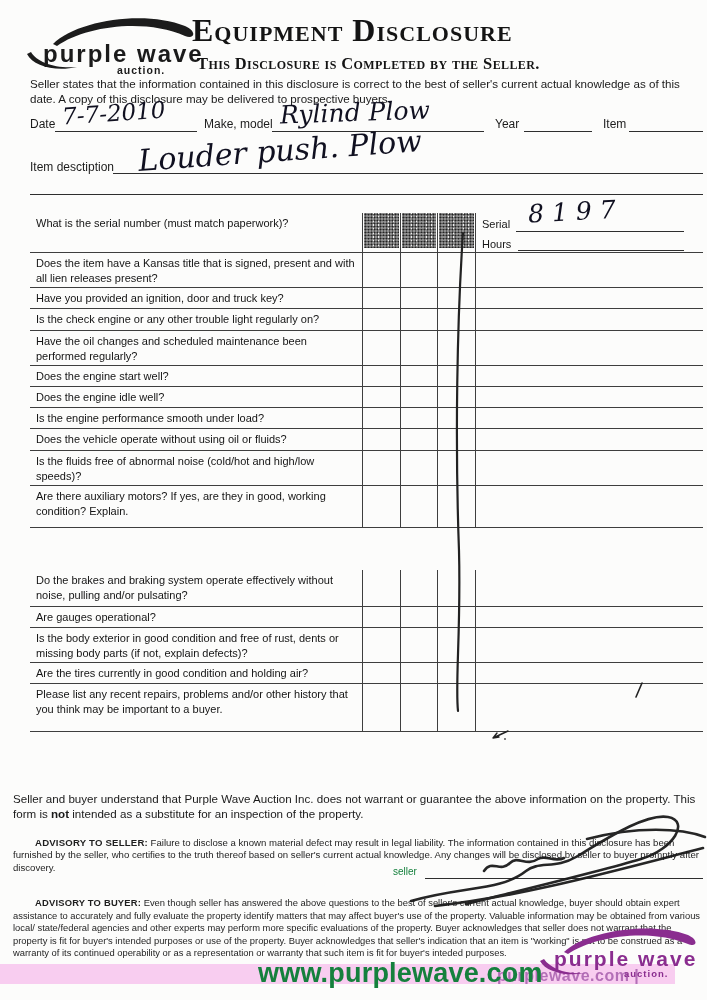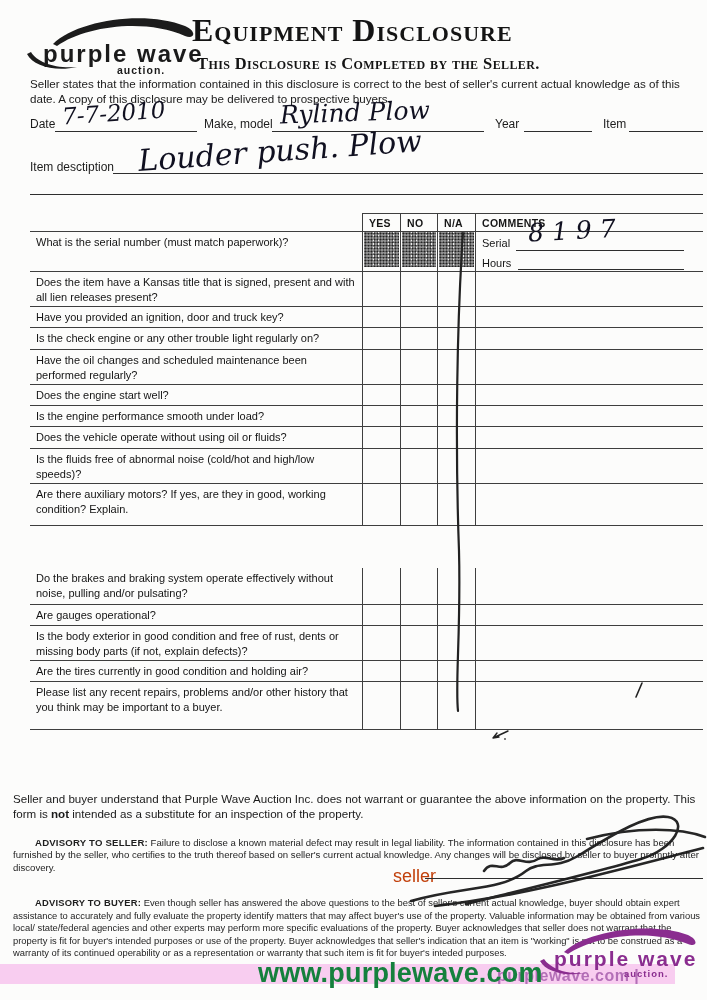--- a/index.html
+++ b/index.html
@@ -37,21 +37,21 @@
         background-image: radial-gradient(#232323 0.9px, transparent 1.1px), radial-gradient(#ededed 0.8px, transparent 1px);
         background-size:3px 3px, 5px 4px; background-position:0 0, 2px 2px; }
   .serial-comments { font-size:11px; }
   .serial-comments .uline { position:absolute; }
 
   
   .understand { font-size:11.6px; line-height:1.32; color:#1a1a1a; }
   .advisory { font-size:9.6px; line-height:1.3; color:#1e1e1e; }
   .advisory b { letter-spacing:.2px;margin-left:22px; }
   .advisory-buyer { font-size:9.4px; line-height:1.34; }
-  .seller-label { font-size:18px; color:#c2410c; }
+  .seller-label { font-size:10px; color:#15803d; }
   .band { background:#f8cdf0; }
   .wm-url { font-weight:bold; font-size:27px; letter-spacing:.2px; color:#15803d; }
   .wm-url-faint { font-weight:bold; font-size:16px; color:#a85fae; opacity:.85; letter-spacing:.5px; }
   .plogo-text { font-weight:bold; letter-spacing:2px; font-size:21px; }
   .plogo-sub { font-weight:bold; font-size:9.5px; letter-spacing:1px; }
   svg { display:block; }
 </style>
 </head>
 <body>
 
@@ -83,27 +83,20 @@
 
   <span class="abs flabel" style="left:603px; top:117px;">Item</span>
   <div class="abs uline" style="left:629px; top:131px; width:74px;"></div>
 
   <span class="abs flabel" style="left:30px; top:160px;">Item desctiption</span>
   <div class="abs uline" style="left:113px; top:173px; width:590px;"></div>
   <div class="abs hand" style="left:138px; top:133px; font-size:30px; transform:rotate(-4deg);">Louder push. Plow</div>
   <div class="abs uline" style="left:30px; top:194px; width:673px;"></div>
 
   <div class="qtable" id="qtable">
-    <div class="trow" style="height:19px;">
-      <div class="cell hq"></div>
-      <div class="cell hy">YES</div>
-      <div class="cell hn">NO</div>
-      <div class="cell ha">N/A</div>
-      <div class="cell hc">COMMENTS</div>
-    </div>
 
     <div class="trow" style="min-height:40px;">
       <div class="cell qcell">What is the serial number (must match paperwork)?</div>
       <div class="cell ycell">
           <div class="shade"></div>
         </div>
       <div class="cell ncell">
           <div class="shade"></div>
         </div>
       <div class="cell acell">
@@ -147,20 +140,27 @@
         <div class="cell ccell"></div>
       </div>
       <div class="trow" style="min-height: 21px;">
         <div class="cell qcell">Does the engine start well?</div>
         <div class="cell ycell"></div>
         <div class="cell ncell"></div>
         <div class="cell acell"></div>
         <div class="cell ccell"></div>
       </div>
       <div class="trow" style="min-height: 21px;">
+        <div class="cell qcell">Does the engine idle well?</div>
+        <div class="cell ycell"></div>
+        <div class="cell ncell"></div>
+        <div class="cell acell"></div>
+        <div class="cell ccell"></div>
+      </div>
+      <div class="trow" style="min-height: 21px;">
         <div class="cell qcell">Is the engine performance smooth under load?</div>
         <div class="cell ycell"></div>
         <div class="cell ncell"></div>
         <div class="cell acell"></div>
         <div class="cell ccell"></div>
       </div>
       <div class="trow" style="min-height: 22px;">
         <div class="cell qcell">Does the vehicle operate without using oil or fluids?</div>
         <div class="cell ycell"></div>
         <div class="cell ncell"></div>

